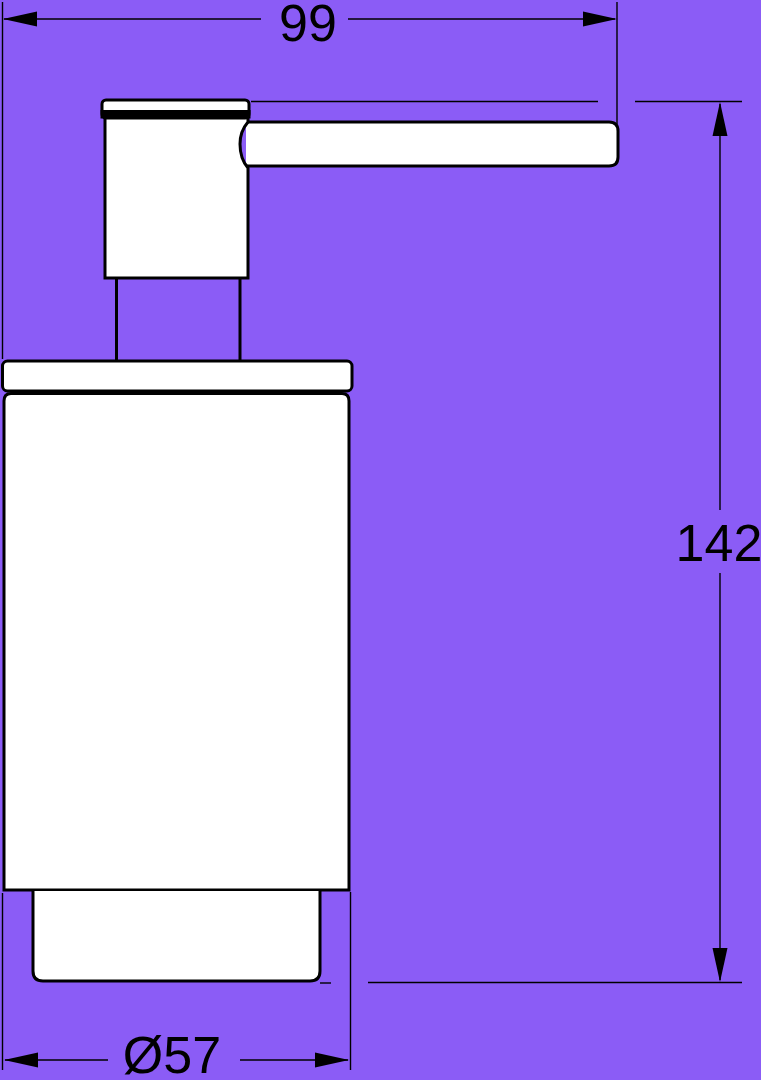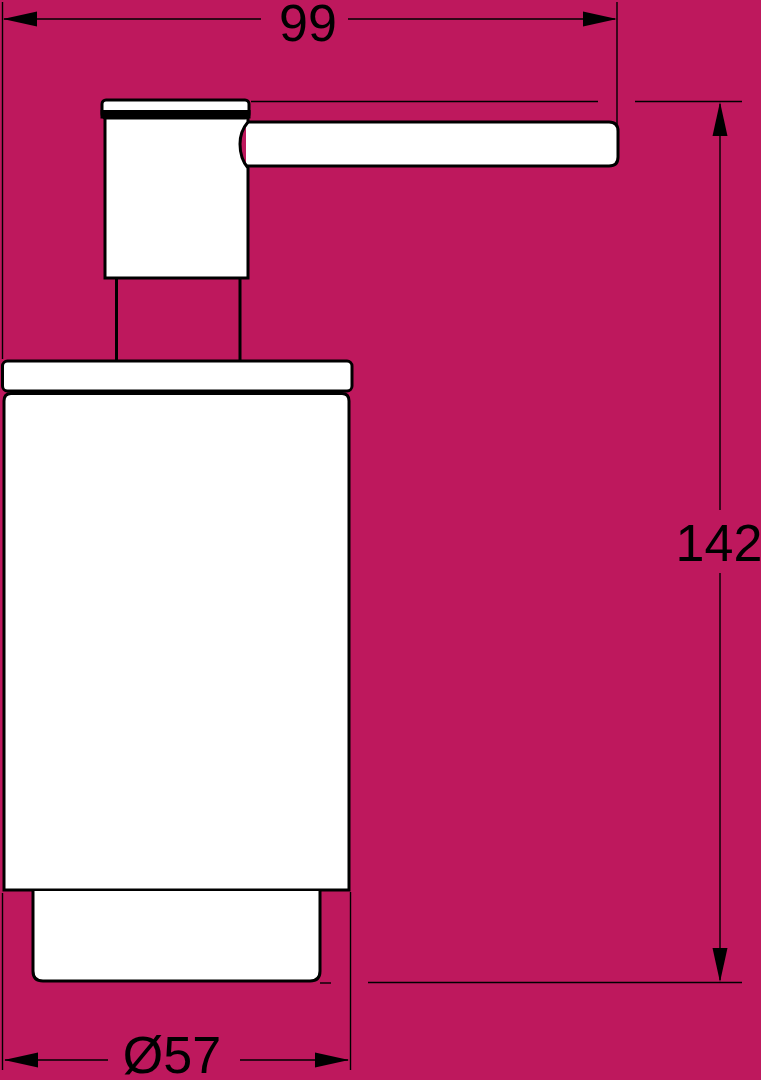--- a/index.html
+++ b/index.html
@@ -4,21 +4,21 @@
 <style>
   html, body {
     margin: 0;
     padding: 0;
     background: #ffffff;
   }
   .sheet {
     position: relative;
     width: 761px;
     height: 1080px;
-    background: #be185d;
+    background: #8b5cf6;
     overflow: hidden;
     font-family: "Liberation Sans", sans-serif;
   }
   svg { display: block; }
   .outline {
     fill: #ffffff;
     stroke: #000000;
     stroke-width: 3;
   }
   .outline-line {

